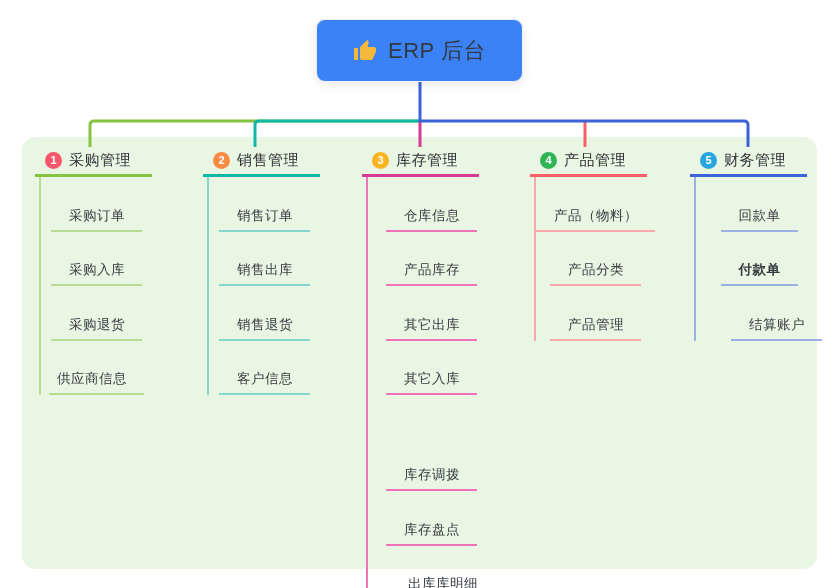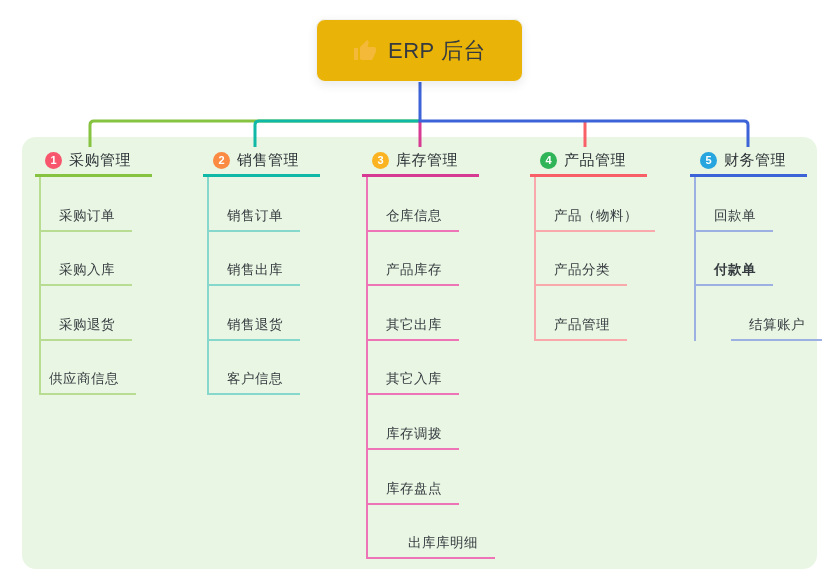--- a/index.html
+++ b/index.html
@@ -8,40 +8,40 @@
     font-family:"Liberation Sans","DejaVu Sans",sans-serif;
   }
   .panel{
     position:absolute;left:22px;top:137px;width:795px;height:432px;
     border-radius:14px;
   }
   .wires{position:absolute;left:0;top:0;width:839px;height:588px;pointer-events:none;}
   .wires path{fill:none;stroke-width:3;stroke-linecap:butt;}
   .root{
     position:absolute;left:316px;top:19px;width:207px;height:63px;box-sizing:border-box;
-    background:#eab308;border:1px solid #f1f1f1;border-radius:9px;
+    background:#3b82f6;border:1px solid #f1f1f1;border-radius:9px;
     box-shadow:0 3px 10px rgba(40,50,60,.10);
     display:flex;align-items:center;justify-content:center;gap:11px;
     font-size:22px;font-weight:500;color:#343a40;letter-spacing:.5px;
   }
   .root svg{display:block;}
   .branch{position:absolute;top:147px;}
   .bhead{
     height:30px;width:117px;box-sizing:border-box;border-bottom:3px solid #999;
     display:flex;align-items:center;gap:7px;padding-left:10px;cursor:pointer;
   }
   .badge{
     width:17px;height:17px;border-radius:50%;flex:0 0 auto;
     color:#fff;font-size:11px;font-weight:700;line-height:1;
     display:flex;align-items:center;justify-content:center;
   }
   .blabel{font-size:15px;font-weight:500;color:#2e3338;letter-spacing:.5px;white-space:nowrap;text-align:right;}
   .kids{
     margin-left:4px;border-left:2px solid #ccc;
-    display:flex;flex-direction:column;align-items:flex-start;
+    display:flex;flex-direction:column;align-items:center;
   }
   .kid{
     height:54.6px;box-sizing:border-box;border-bottom:2px solid #ccc;
     display:flex;align-items:flex-end;padding:0 17px 0 18px;cursor:pointer;
   }
   .kid span{
     font-size:13.5px;color:#363b40;margin-bottom:5px;white-space:nowrap;letter-spacing:.5px;
   }
 </style>
 </head>
@@ -119,21 +119,21 @@
         </div>
       <div class="kid" style="border-bottom-color: rgb(238, 116, 184);">
         <span>产品库存</span>
         </div>
       <div class="kid" style="border-bottom-color: rgb(238, 116, 184);">
         <span>其它出库</span>
         </div>
       <div class="kid" style="border-bottom-color: rgb(238, 116, 184);">
         <span>其它入库</span>
         </div>
-      <div class="kid" style="border-bottom-color: rgb(238, 116, 184);">
+      <div class="kid" style="border-bottom-color: rgb(238, 116, 184); margin-top: 41px;">
         <span>库存调拨</span>
         </div>
       <div class="kid" style="border-bottom-color: rgb(238, 116, 184);">
         <span>库存盘点</span>
         </div>
       <div class="kid" style="border-bottom-color: rgb(238, 116, 184); padding-left: 40px;">
         <span>出库库明细</span>
         </div>
     </div>
   </div>

